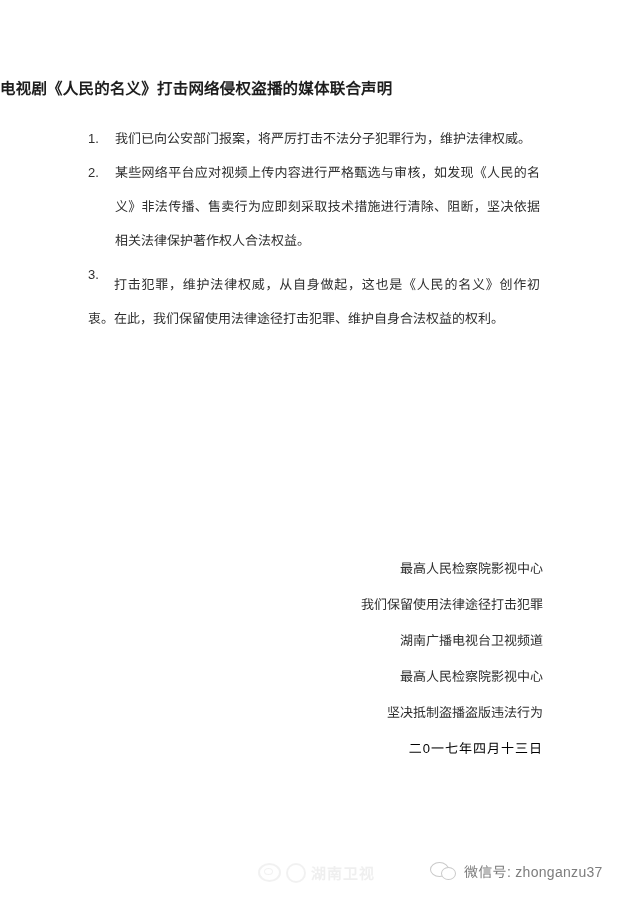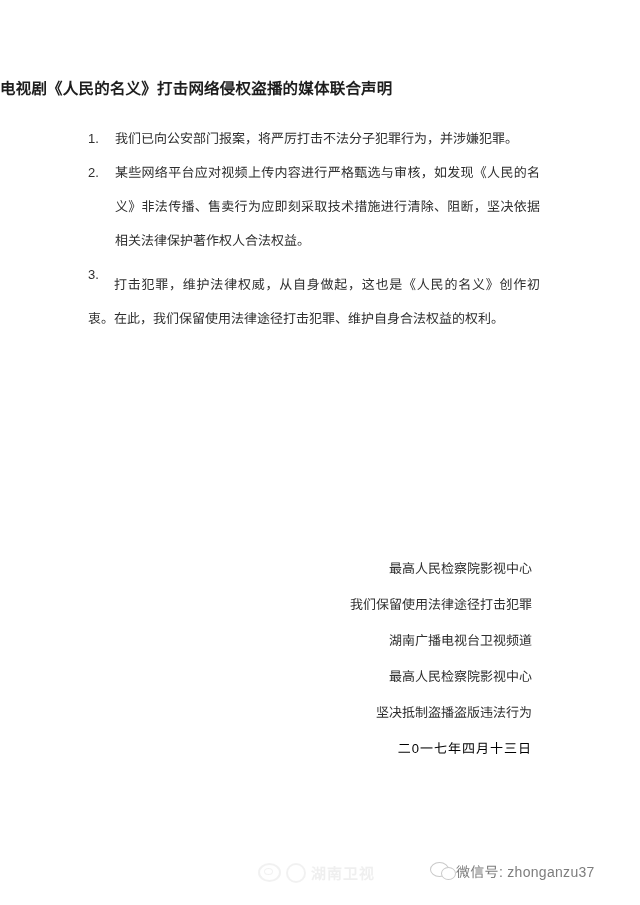--- a/index.html
+++ b/index.html
@@ -82,21 +82,21 @@
     line-height: 34px;
     color: #2f2f2f;
   }
 
   .gap-sm { height: 7px; }
   .gap-md { height: 10px; }
 
   
   .signature-block {
     position: absolute;
-    right: 108px;
+    right: 97px;
     top: 551px;
     text-align: right;
   }
   .sig-line {
     font-size: 13px;
     line-height: 36px;
     color: #2f2f2f;
     white-space: nowrap;
   }
   .sig-date {
@@ -143,20 +143,21 @@
     border: 2px solid #9a9a9a;
     border-radius: 50%;
   }
 
   .wechat-tag {
     position: absolute;
     left: 430px;
     top: 861px;
     display: flex;
     align-items: center;
+    gap: 8px;
   }
   .wechat-icon {
     position: relative;
     width: 26px;
     height: 20px;
   }
   .wechat-icon .bubble-lg {
     position: absolute;
     left: 0; top: 1px;
     width: 17px; height: 13px;
@@ -185,21 +186,21 @@
   <div class="doc-title">电视剧《人民的名义》打击网络侵权盗播的媒体联合声明</div>
 
   <div class="body-block">
 
 
     <div class="gap-sm"></div>
 
     <ul class="num-list">
       <li class="num-item">
         <span class="num-marker">1.</span>
-        <span>我们已向公安部门报案，将严厉打击不法分子犯罪行为，并涉嫌犯罪。</span>
+        <span>我们已向公安部门报案，将严厉打击不法分子犯罪行为，维护法律权威。</span>
       </li>
       <li class="num-item">
         <span class="num-marker">2.</span>
         <span>某些网络平台应对视频上传内容进行严格甄选与审核，如发现《人民的名义》非法传播、售卖行为应即刻采取技术措施进行清除、阻断，坚决依据相关法律保护著作权人合法权益。</span>
       </li>
       <li class="num-item">
         <span class="num-marker">3.</span>
       </li>
     </ul>
 

